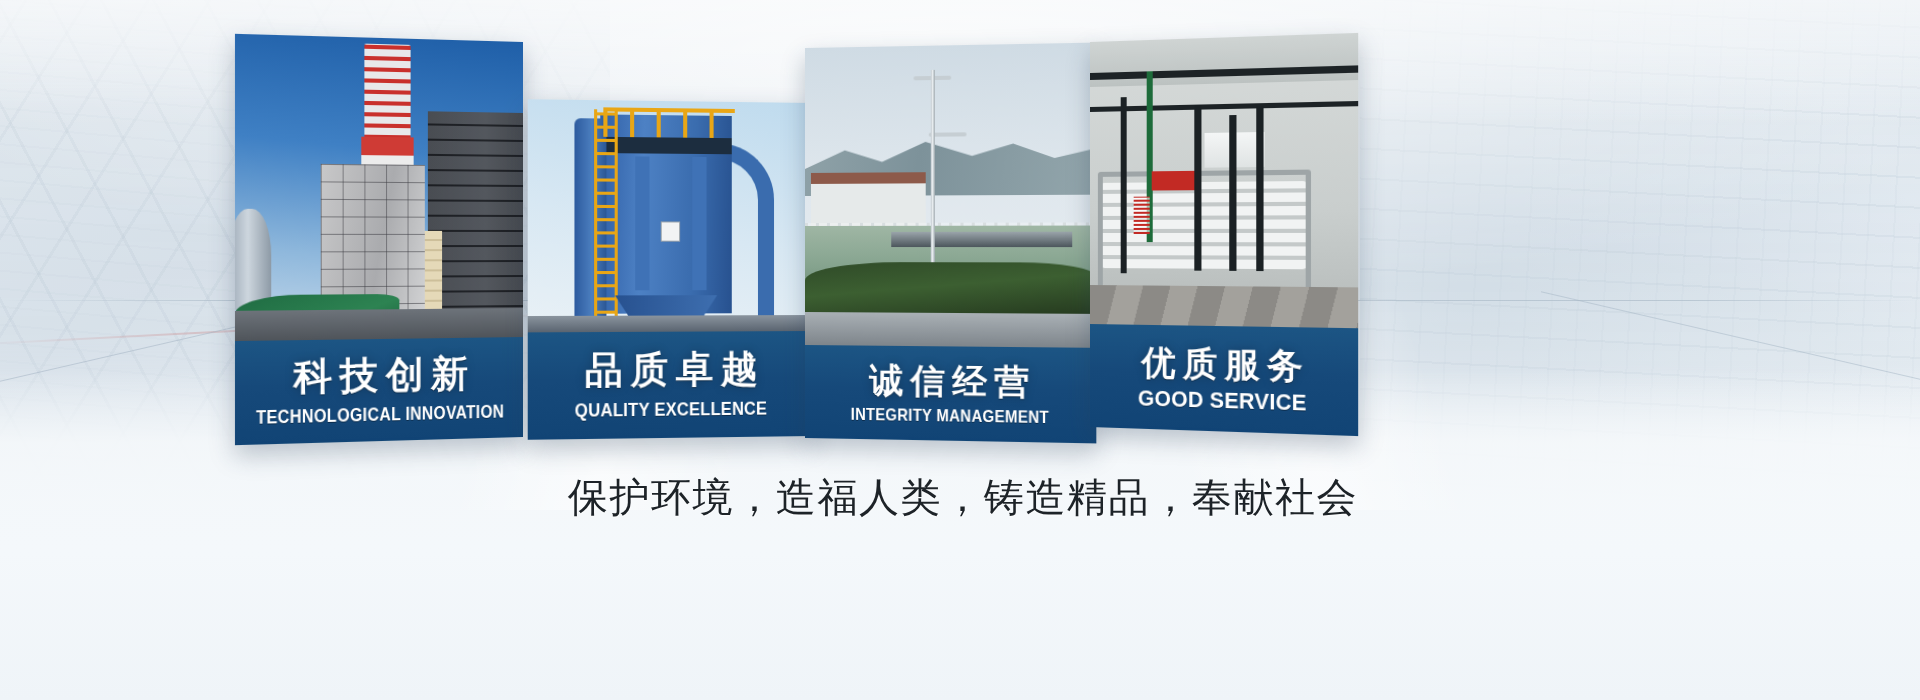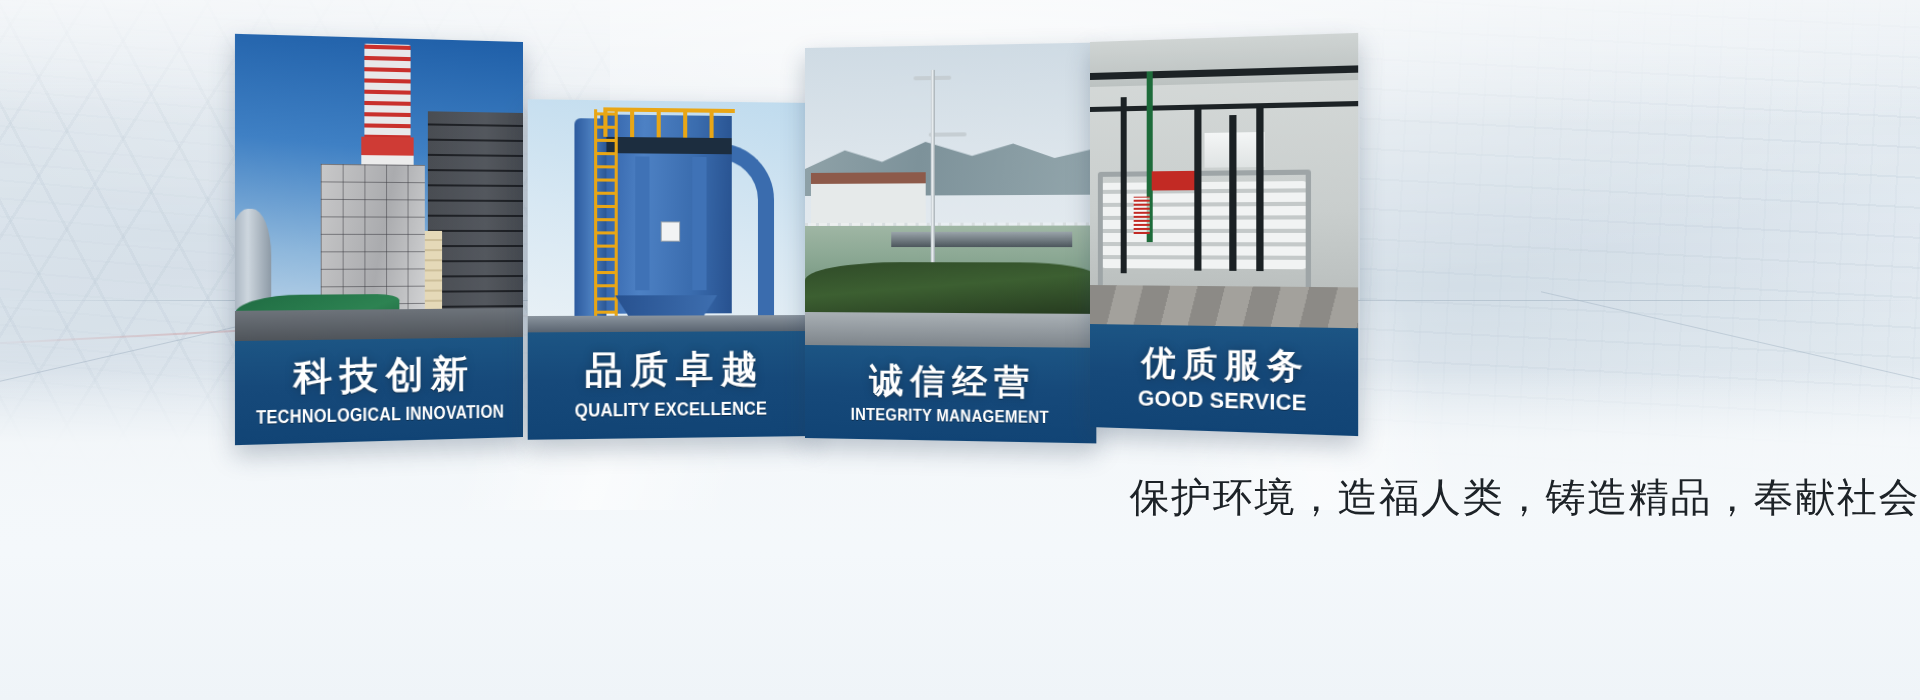--- a/index.html
+++ b/index.html
@@ -243,21 +243,21 @@
     border:5px solid #9ea5a7; border-radius:3px; }
   .p4-redsign{ position:absolute; left:24%; top:46%; width:16%; height:7%; background:#c22a24; }
   .p4-redsign2{ position:absolute; left:17%; top:55%; width:6%; height:13%;
     background:repeating-linear-gradient(0deg,#c22a24 0 2px,rgba(255,255,255,.6) 2px 4px); }
   .p4-floor{ position:absolute; left:0; bottom:0; width:100%; height:14%;
     background:repeating-linear-gradient(104deg,#8c8a86 0 26px,#a3a19c 26px 52px); }
 
   
   .tagline{
     position:absolute; left:0; right:0; top:470px;
-    text-align:right;
+    text-align:center;
     font-family:"DejaVu Sans","Liberation Sans",sans-serif;
     font-size:40px; color:#1d2328; letter-spacing:.04em;
     text-shadow:0 1px 2px rgba(255,255,255,.85);
     margin-left:6px;
   }
 </style>
 </head>
 <body>
 
 <div class="banner">

